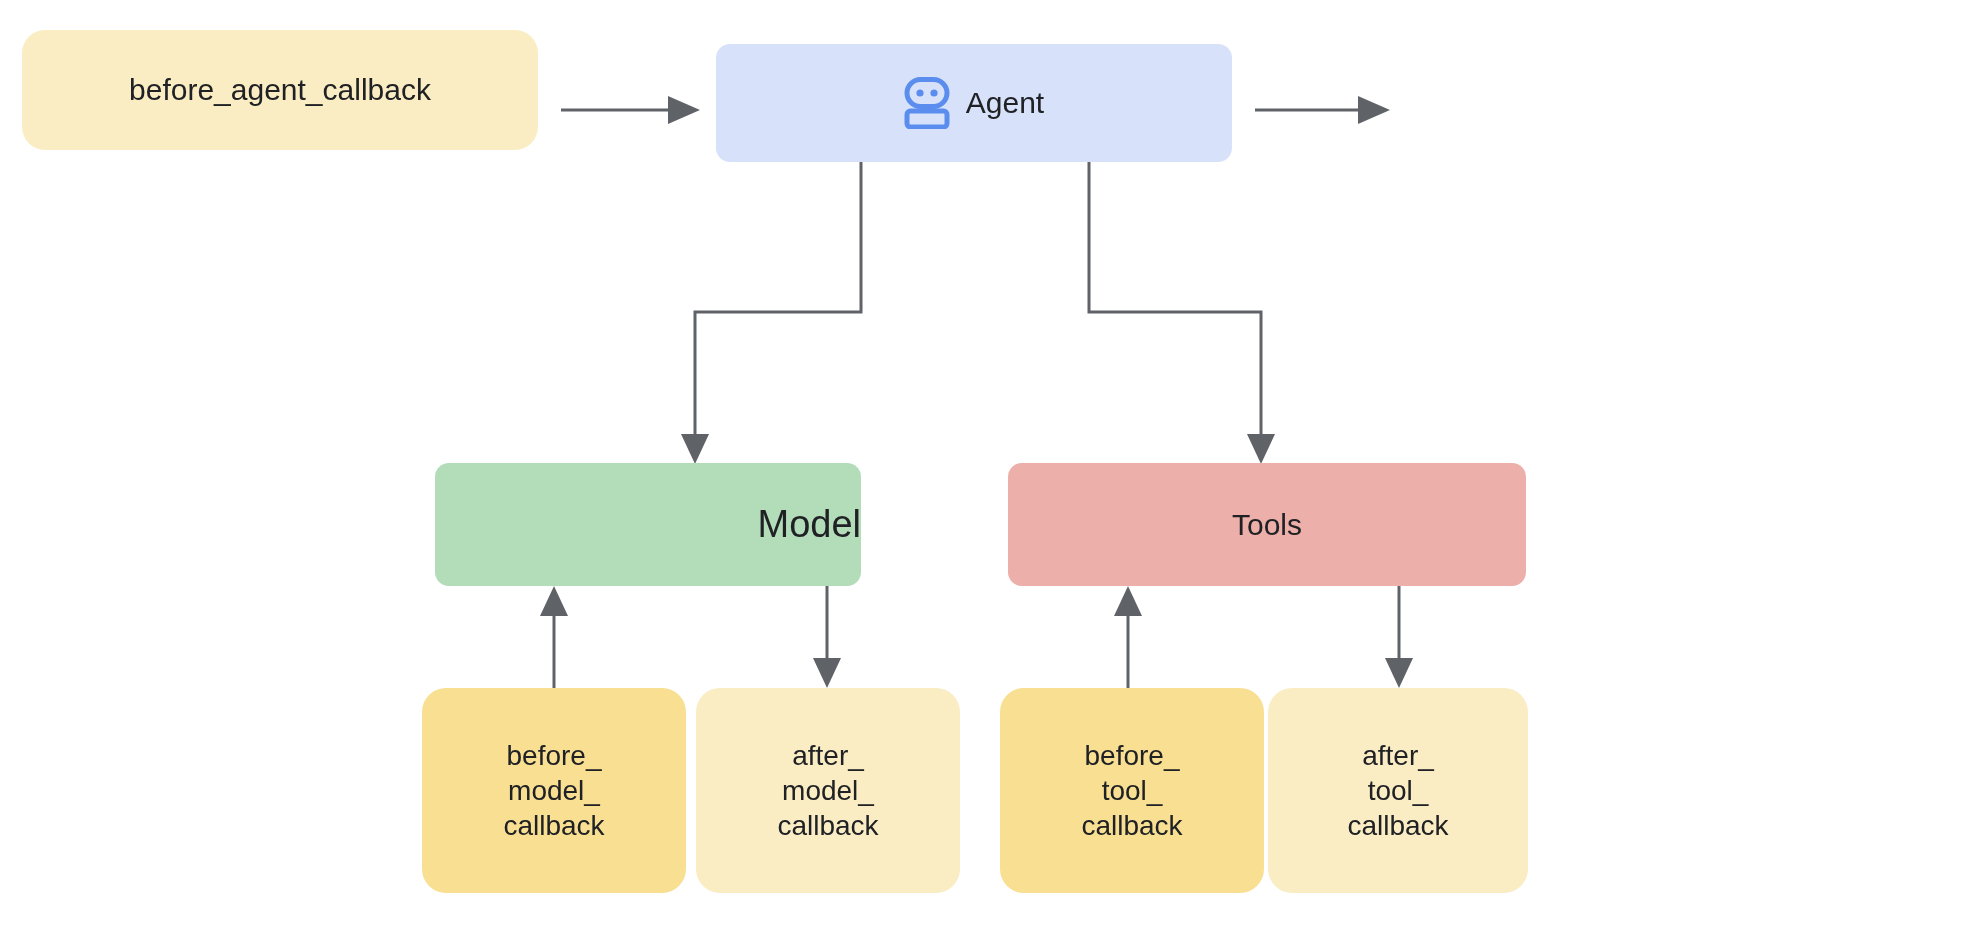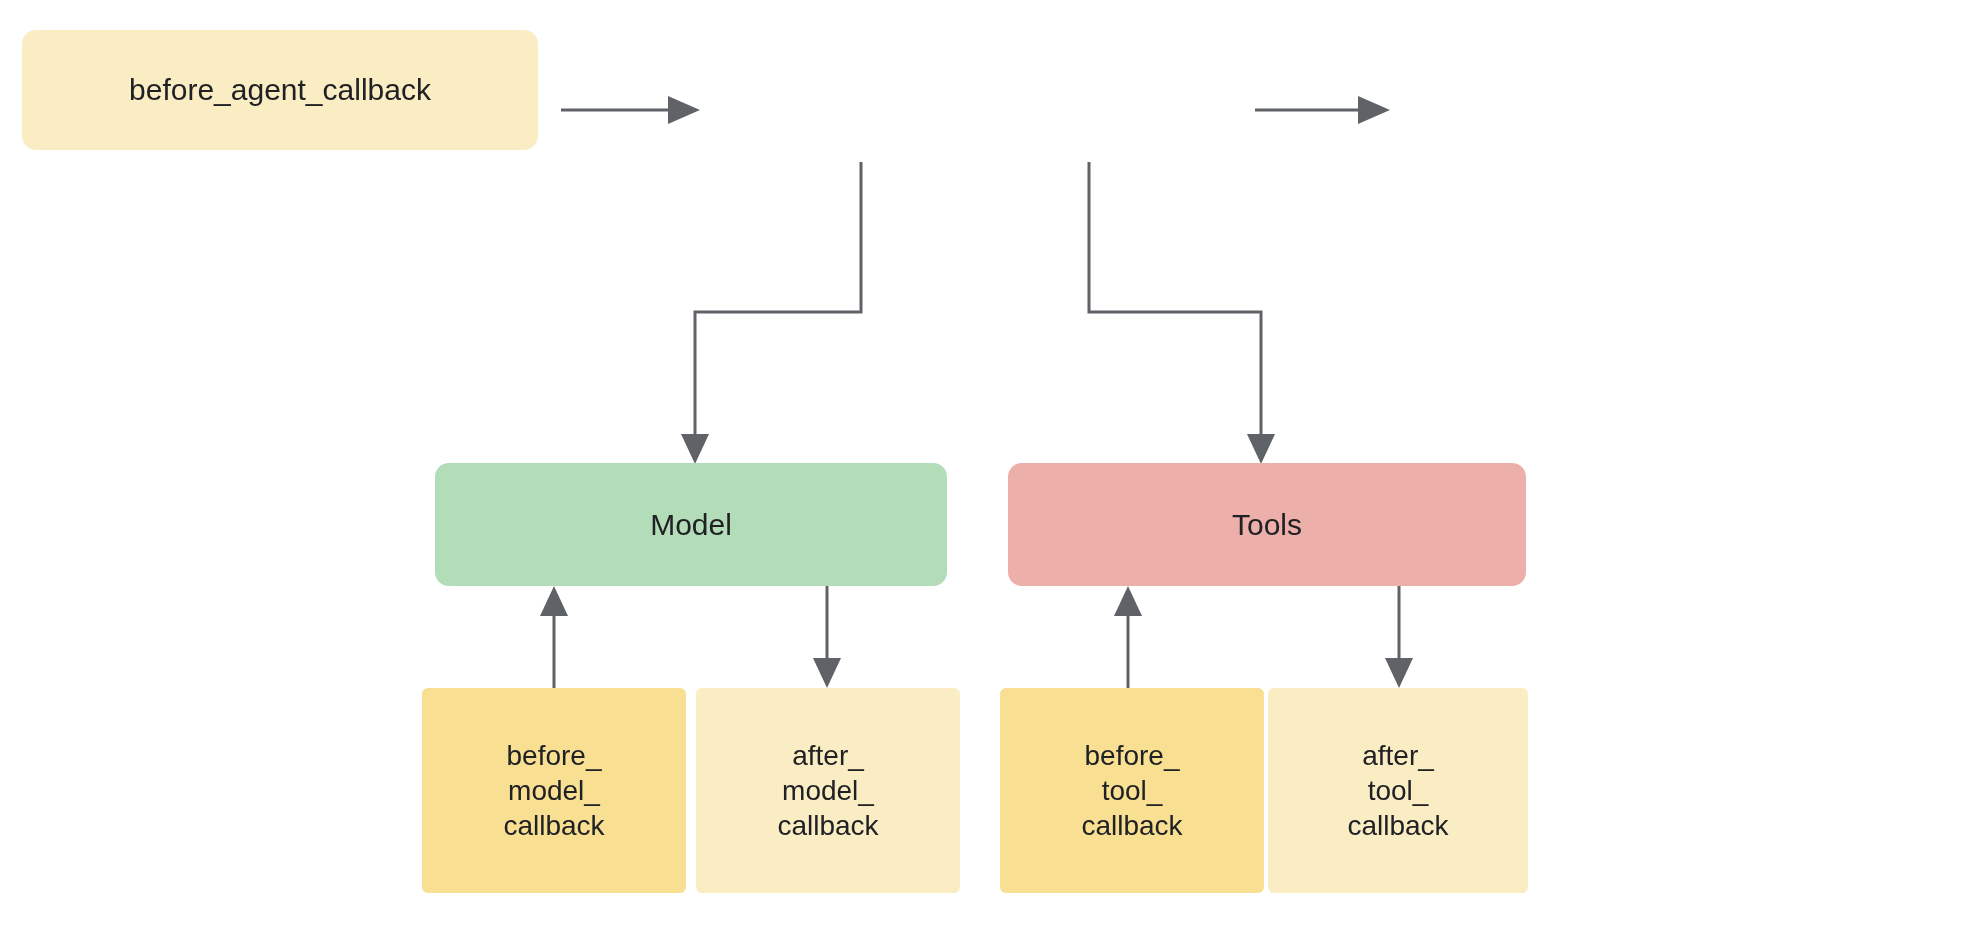--- a/index.html
+++ b/index.html
@@ -20,39 +20,39 @@
     position: absolute;
     display: flex;
     align-items: center;
     justify-content: center;
     color: #202124;
     text-align: center;
     line-height: 1.26;
     white-space: pre-line;
   }
   .node-wide { border-radius: 14px; }
-  .node-small { border-radius: 6px; }
+  .node-small { border-radius: 24px; }
 
   
   #n-before-agent {
     left: 22px; top: 30px; width: 516px; height: 120px;
-    background: #FAEDC4; font-size: 30px;
+    background: #FAEDC4; font-size: 30px; border-radius: 23px;
   }
   #n-agent {
     left: 716px; top: 44px; width: 516px; height: 118px;
     background: #D7E2FA; font-size: 30px;
     display: flex; align-items: center; justify-content: center; gap: 16px;
   }
   #n-after-agent {
     left: 1412px; top: 30px; width: 516px; height: 120px;
     background: #F8DF92; font-size: 30px;
   }
   #n-model {
-    left: 435px; top: 463px; width: 512px; height: 123px;
-    background: #B3DCB9; font-size: 30px;
+    left: 435px; top: 463px; width: 426px; height: 123px;
+    background: #B3DCB9; font-size: 38px; justify-content: flex-end;
   }
   #n-tools {
     left: 1008px; top: 463px; width: 518px; height: 123px;
     background: #EDAFA9; font-size: 30px;
   }
   #n-before-model {
     left: 422px; top: 688px; width: 264px; height: 205px;
     background: #F8DF92; font-size: 28px;
   }
   #n-after-model {
@@ -128,20 +128,29 @@
     <g>
       <path class="edge-path" d="M 1399 586 L 1399 658"></path>
       <polygon class="edge-head" points="1385,658 1399,688 1413,658"></polygon>
     </g>
   </svg>
 
   <div class="node node-wide" id="n-before-agent">
     <span>before_agent_callback</span>
   </div>
 
+  <div class="node node-wide" id="n-agent">
+    <svg class="robot-icon" width="46" height="52" viewBox="0 0 46 52" xmlns="http://www.w3.org/2000/svg">
+      <rect x="3" y="2.5" width="40" height="27" rx="13.5" fill="none" stroke="#5B8DEF" stroke-width="5"></rect>
+      <circle cx="16" cy="16" r="3.6" fill="#5B8DEF"></circle>
+      <circle cx="30" cy="16" r="3.6" fill="#5B8DEF"></circle>
+      <rect x="3" y="34" width="40" height="16" rx="3.5" fill="none" stroke="#5B8DEF" stroke-width="5"></rect>
+    </svg>
+    <span>Agent</span>
+  </div>
 
 
   <div class="node node-wide" id="n-model">
     <span>Model</span>
   </div>
 
   <div class="node node-wide" id="n-tools">
     <span>Tools</span>
   </div>
 

